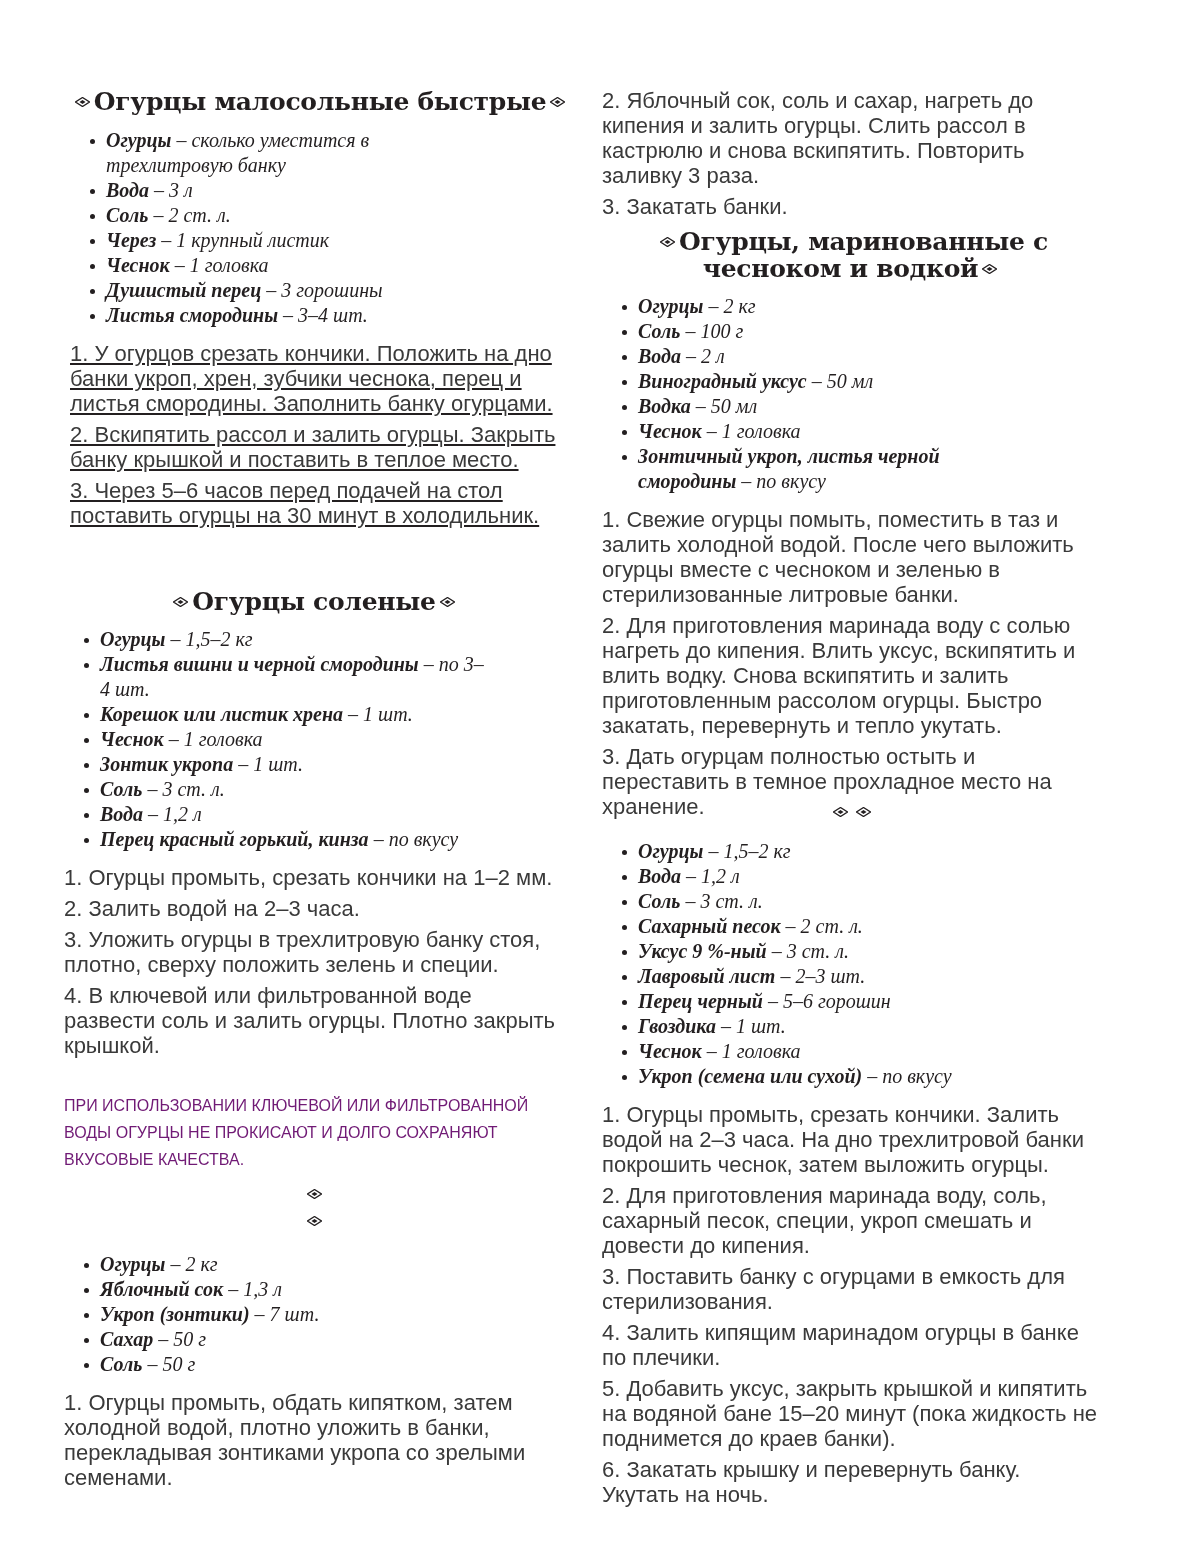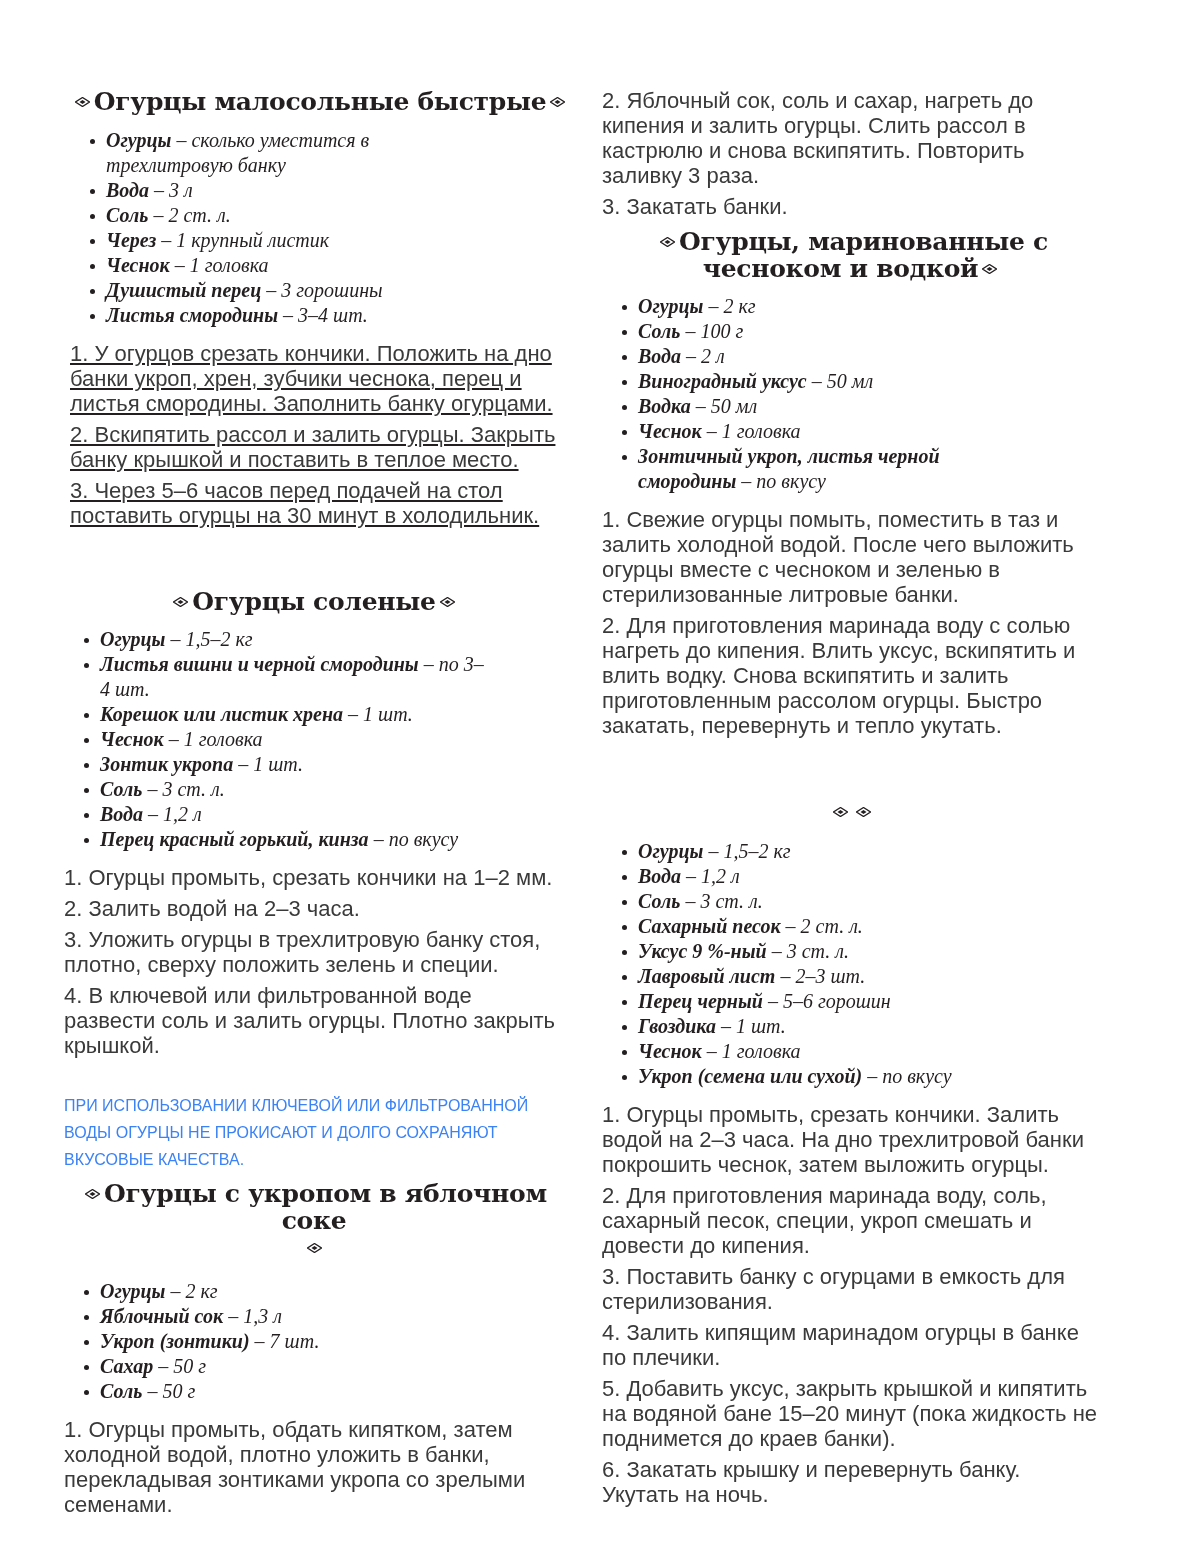--- a/index.html
+++ b/index.html
@@ -48,21 +48,21 @@
       line-height: 25px;
       margin: 0 0 6px 0;
       color: #3a3a3a;
     }
     .note {
       font-family: "Liberation Sans", "DejaVu Sans", sans-serif;
       font-size: 16px;
       line-height: 27px;
       margin: 0;
       text-transform: uppercase;
-      color: #3b82f6;
+      color: #701a75;
     }
   </style>
 </head>
 <body>
 
 <div class="col col-left">
 
   <section style="position:absolute; top:88px; left:6px; width:500px;">
     <h2 class="recipe-title">
       <span class="orn"><svg width="15" height="10" viewBox="0 0 15 10">
@@ -116,21 +116,21 @@
       <p>4. В ключевой или фильтрованной воде развести соль и залить огурцы. Плотно закрыть крышкой.</p>
     </div>
     <p class="note" style="margin-top:34px;">При использовании ключевой или фильтрованной воды огурцы не прокисают и долго сохраняют вкусовые качества.</p>
   </section>
 
   <section style="position:absolute; top:1180px; left:0; width:500px;">
     <h2 class="recipe-title">
       <span class="orn"><svg width="15" height="10" viewBox="0 0 15 10">
             <path d="M7.5 0.5 L14.5 5 L7.5 9.5 L0.5 5 Z" fill="none" stroke="#231f20" stroke-width="1.3"></path>
             <path d="M7.5 3 L10.5 5 L7.5 7 L4.5 5 Z" fill="#231f20"></path>
-          </svg></span><span>Огурцы с укропом в яблочном соке</span><br><span class="orn"><svg width="15" height="10" viewBox="0 0 15 10">
+          </svg></span><br><span class="orn"><svg width="15" height="10" viewBox="0 0 15 10">
             <path d="M7.5 0.5 L14.5 5 L7.5 9.5 L0.5 5 Z" fill="none" stroke="#231f20" stroke-width="1.3"></path>
             <path d="M7.5 3 L10.5 5 L7.5 7 L4.5 5 Z" fill="#231f20"></path>
           </svg></span>
     </h2>
     <ul class="ingredients" style="margin-top:18px;">
       <li><span class="ing-name">Огурцы</span> <span>– 2 кг</span></li>
       <li><span class="ing-name">Яблочный сок</span> <span>– 1,3 л</span></li>
       <li><span class="ing-name">Укроп (зонтики)</span> <span>– 7 шт.</span></li>
       <li><span class="ing-name">Сахар</span> <span>– 50 г</span></li>
       <li><span class="ing-name">Соль</span> <span>– 50 г</span></li>
@@ -165,20 +165,21 @@
       <li><span class="ing-name">Соль</span> <span>– 100 г</span></li>
       <li><span class="ing-name">Вода</span> <span>– 2 л</span></li>
       <li><span class="ing-name">Виноградный уксус</span> <span>– 50 мл</span></li>
       <li><span class="ing-name">Водка</span> <span>– 50 мл</span></li>
       <li><span class="ing-name">Чеснок</span> <span>– 1 головка</span></li>
       <li><span class="ing-name">Зонтичный укроп, листья черной смородины</span> <span>– по вкусу</span></li>
     </ul>
     <div class="steps" style="margin-top:13px;">
       <p>1. Свежие огурцы помыть, поместить в таз и залить холодной водой. После чего выложить огурцы вместе с чесноком и зеленью в стерилизованные литровые банки.</p>
       <p>2. Для приготовления маринада воду с солью нагреть до кипения. Влить уксус, вскипятить и влить водку. Снова вскипятить и залить приготовленным рассолом огурцы. Быстро закатать, перевернуть и тепло укутать.</p>
+      <p>3. Дать огурцам полностью остыть и переставить в темное прохладное место на хранение.</p>
     </div>
   </section>
 
   <section style="position:absolute; top:798px; left:0; width:500px;">
     <h2 class="recipe-title" style="padding:0 60px;">
       <span class="orn"><svg width="15" height="10" viewBox="0 0 15 10">
             <path d="M7.5 0.5 L14.5 5 L7.5 9.5 L0.5 5 Z" fill="none" stroke="#231f20" stroke-width="1.3"></path>
             <path d="M7.5 3 L10.5 5 L7.5 7 L4.5 5 Z" fill="#231f20"></path>
           </svg></span><span class="orn"><svg width="15" height="10" viewBox="0 0 15 10">
             <path d="M7.5 0.5 L14.5 5 L7.5 9.5 L0.5 5 Z" fill="none" stroke="#231f20" stroke-width="1.3"></path>

